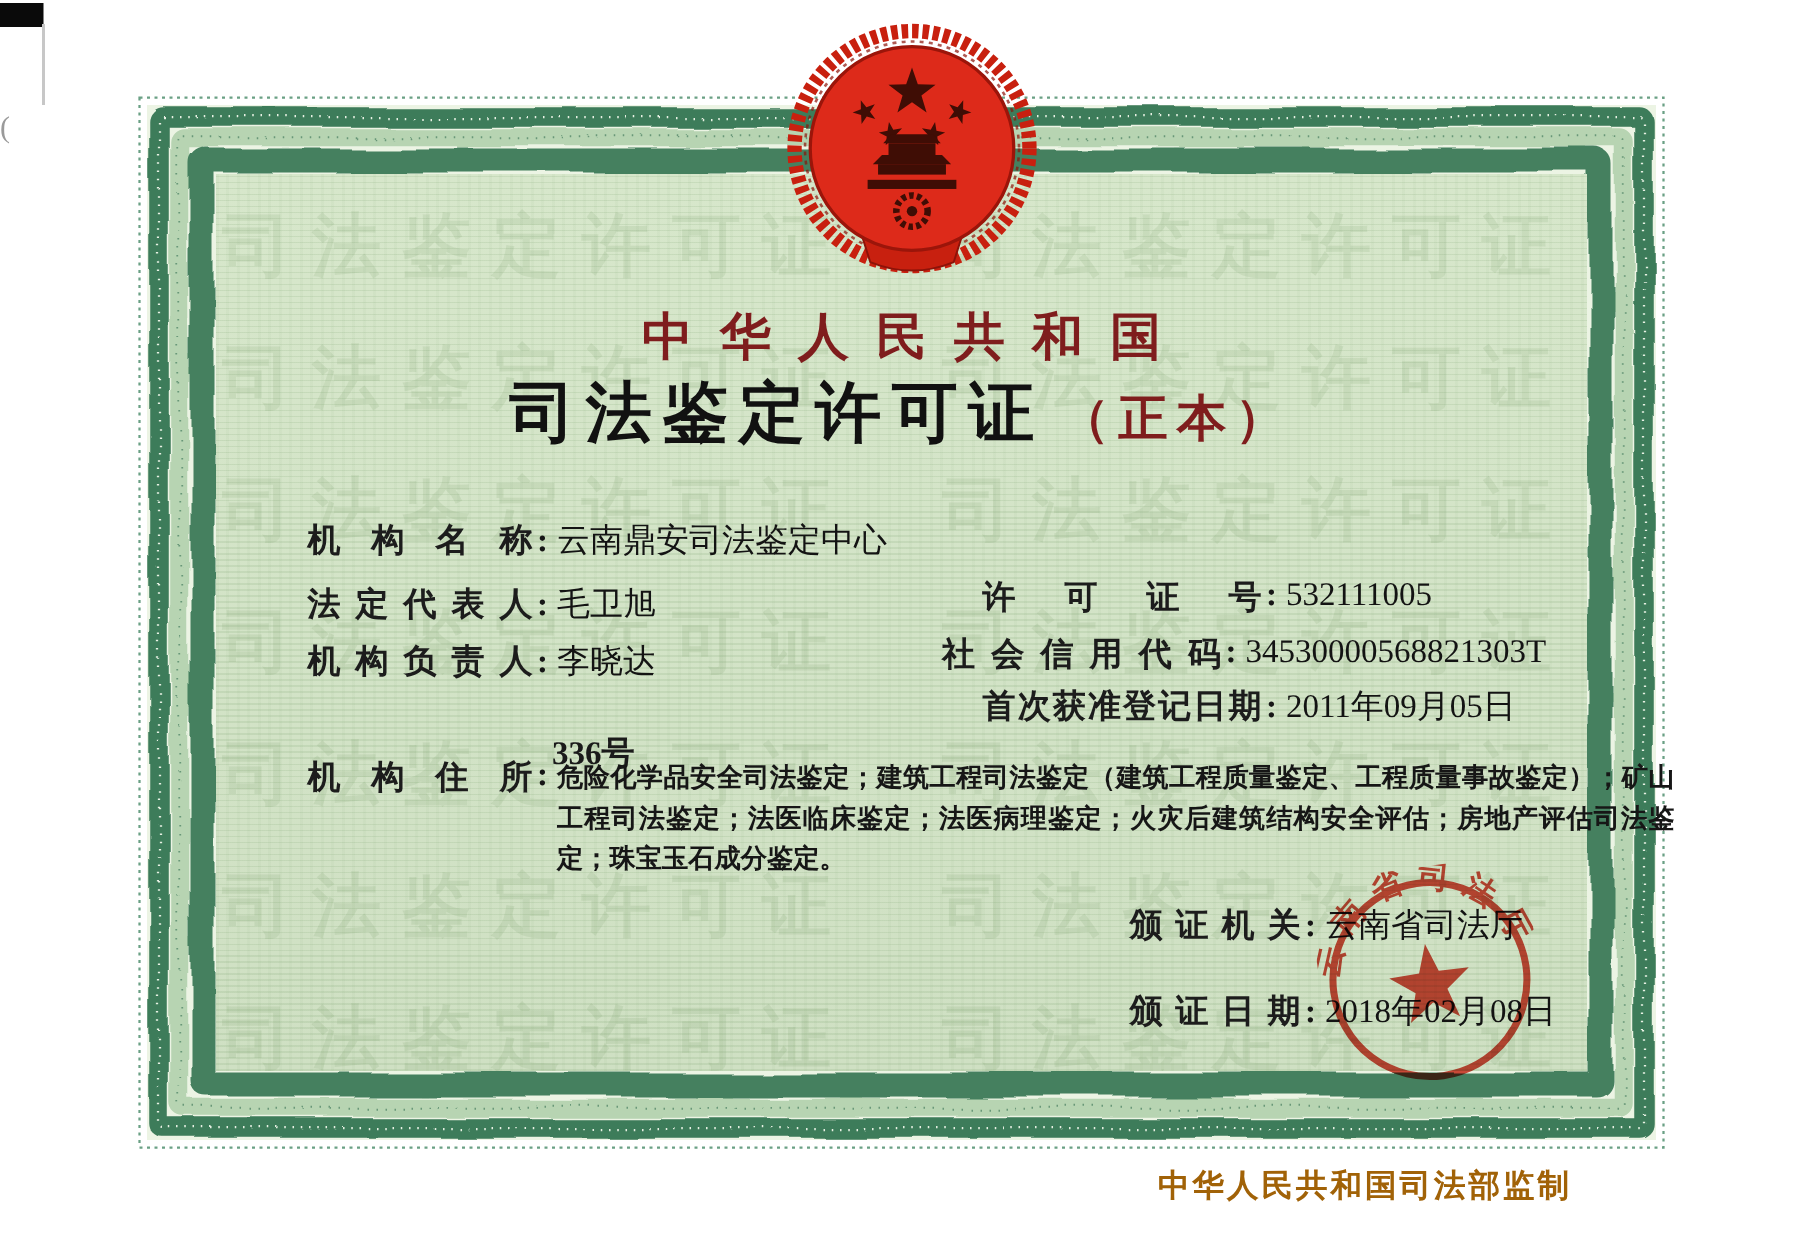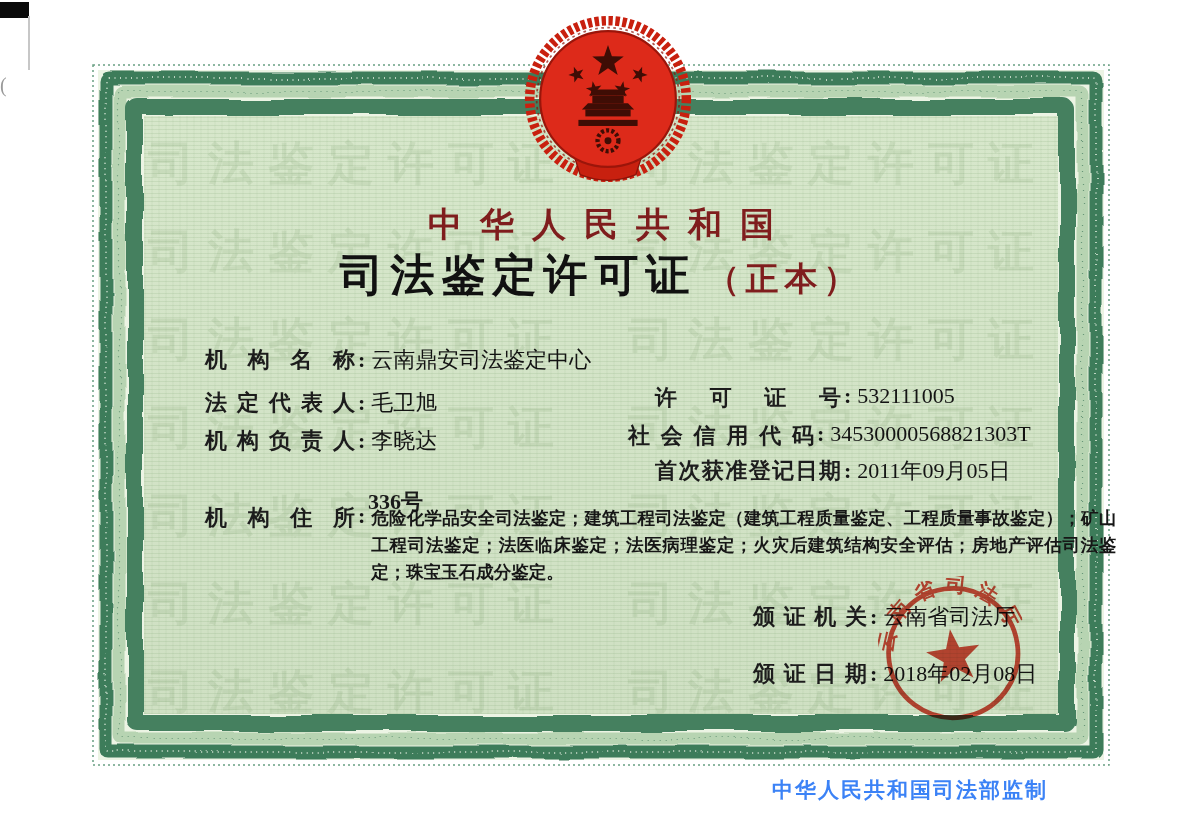--- a/index.html
+++ b/index.html
@@ -63,21 +63,21 @@
   .seal{
     position:absolute;left:790px;top:516px;width:146px;height:146px;z-index:5;
     mix-blend-mode:multiply;opacity:.92;transform:rotate(-8deg);
   }
   .seal-arc{font-size:20px;font-weight:700;letter-spacing:8px;}
   
   .emblem{position:absolute;left:521px;top:10px;width:174px;height:178px;z-index:6;}
   
   .footer{
     position:absolute;left:690px;top:776px;width:440px;z-index:3;
-    text-align:center;font-size:21px;font-weight:700;letter-spacing:2px;color:#3b82f6;
+    text-align:center;font-size:21px;font-weight:700;letter-spacing:2px;color:#a16207;
   }
 </style>
 </head>
 <body>
 
 <div class="artifact-corner"></div>
 <div class="artifact-vline"></div>
 <div class="artifact-glyph">(</div>
 
 <div class="cert">

